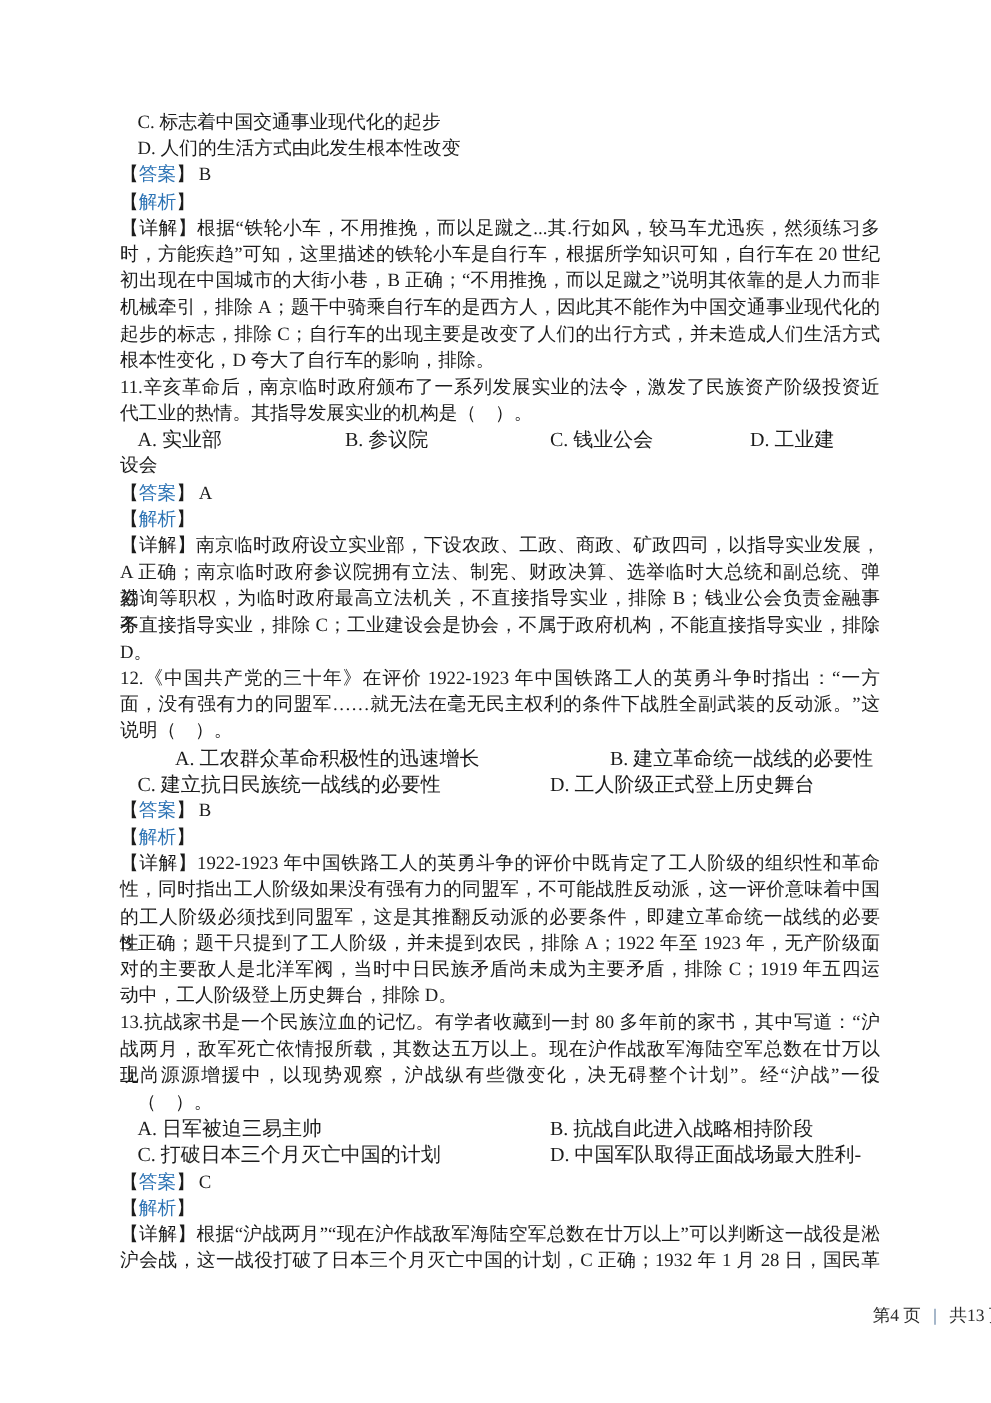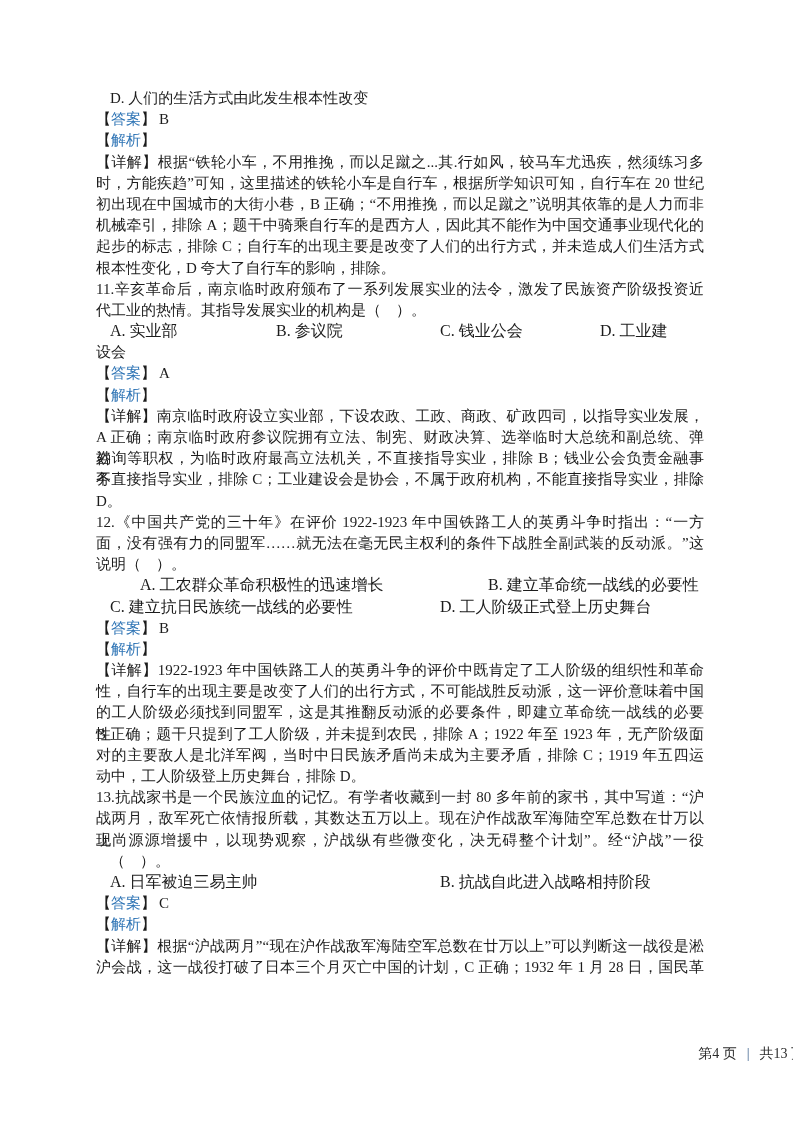--- a/index.html
+++ b/index.html
@@ -28,20 +28,21 @@
   .footer{
     position:absolute;left:12px;top:1043px;width:793px;height:22px;
     text-align:right;font-size:14px;line-height:22px;color:#2b2b2b;
   }
   .footer .sep{color:#3a5f8a;padding:0 10px;}
 </style>
 </head>
 <body>
 
 <div class="doc">
+    <div class="line ind">C. 标志着中国交通事业现代化的起步</div>
     <div class="line ind">D. 人们的生活方式由此发生根本性改变</div>
     <div class="line"><span class="brk">【</span><span class="lbl">答案</span><span class="brk">】</span><span class="ansv">B</span></div>
     <div class="line"><span class="brk">【</span><span class="lbl">解析</span><span class="brk">】</span></div>
     <div class="line j">【详解】根据“铁轮小车，不用推挽，而以足蹴之...其.行如风，较马车尤迅疾，然须练习多</div>
     <div class="line j">时，方能疾趋”可知，这里描述的铁轮小车是自行车，根据所学知识可知，自行车在 20 世纪</div>
     <div class="line j">初出现在中国城市的大街小巷，B 正确；“不用推挽，而以足蹴之”说明其依靠的是人力而非</div>
     <div class="line j">机械牵引，排除 A；题干中骑乘自行车的是西方人，因此其不能作为中国交通事业现代化的</div>
     <div class="line j">起步的标志，排除 C；自行车的出现主要是改变了人们的出行方式，并未造成人们生活方式</div>
     <div class="line">根本性变化，D 夸大了自行车的影响，排除。</div>
     <div class="line j">11.辛亥革命后，南京临时政府颁布了一系列发展实业的法令，激发了民族资产阶级投资近</div>
@@ -67,33 +68,37 @@
       <span class="opt" style="left: 14px; margin-left: 30px;">A. 工农群众革命积极性的迅速增长</span>
       <span class="opt" style="left: 344px; margin-left: 48px;">B. 建立革命统一战线的必要性</span>
     </div>
     <div class="optrow">
       <span class="opt" style="left: 14px;">C. 建立抗日民族统一战线的必要性</span>
       <span class="opt" style="left: 344px;">D. 工人阶级正式登上历史舞台</span>
     </div>
     <div class="line"><span class="brk">【</span><span class="lbl">答案</span><span class="brk">】</span><span class="ansv">B</span></div>
     <div class="line"><span class="brk">【</span><span class="lbl">解析</span><span class="brk">】</span></div>
     <div class="line j">【详解】1922-1923 年中国铁路工人的英勇斗争的评价中既肯定了工人阶级的组织性和革命</div>
-    <div class="line j">性，自行车的出现主要是改变了人们的出行方式，不可能战胜反动派，这一评价意味着中国</div>
+    <div class="line j">性，同时指出工人阶级如果没有强有力的同盟军，不可能战胜反动派，这一评价意味着中国</div>
     <div class="line j">的工人阶级必须找到同盟军，这是其推翻反动派的必要条件，即建立革命统一战线的必要性，</div>
     <div class="line j">B 正确；题干只提到了工人阶级，并未提到农民，排除 A；1922 年至 1923 年，无产阶级面</div>
     <div class="line j">对的主要敌人是北洋军阀，当时中日民族矛盾尚未成为主要矛盾，排除 C；1919 年五四运</div>
     <div class="line">动中，工人阶级登上历史舞台，排除 D。</div>
     <div class="line j">13.抗战家书是一个民族泣血的记忆。有学者收藏到一封 80 多年前的家书，其中写道：“沪</div>
     <div class="line j">战两月，敌军死亡依情报所载，其数达五万以上。现在沪作战敌军海陆空军总数在廿万以上，</div>
     <div class="line j">现尚源源增援中，以现势观察，沪战纵有些微变化，决无碍整个计划”。经“沪战”一役</div>
     <div class="line ind">（　）。</div>
     <div class="optrow">
       <span class="opt" style="left: 14px;">A. 日军被迫三易主帅</span>
       <span class="opt" style="left: 344px;">B. 抗战自此进入战略相持阶段</span>
     </div>
+    <div class="optrow">
+      <span class="opt" style="left: 14px;">C. 打破日本三个月灭亡中国的计划</span>
+      <span class="opt" style="left: 344px;">D. 中国军队取得正面战场最大胜利-</span>
+    </div>
     <div class="line"><span class="brk">【</span><span class="lbl">答案</span><span class="brk">】</span><span class="ansv">C</span></div>
     <div class="line"><span class="brk">【</span><span class="lbl">解析</span><span class="brk">】</span></div>
     <div class="line j">【详解】根据“沪战两月”“现在沪作战敌军海陆空军总数在廿万以上”可以判断这一战役是淞</div>
     <div class="line j">沪会战，这一战役打破了日本三个月灭亡中国的计划，C 正确；1932 年 1 月 28 日，国民革</div>
   </div>
 
 <div class="footer">
   <span>第4 页</span><span class="sep">|</span><span>共13 页</span>
 </div>
 

